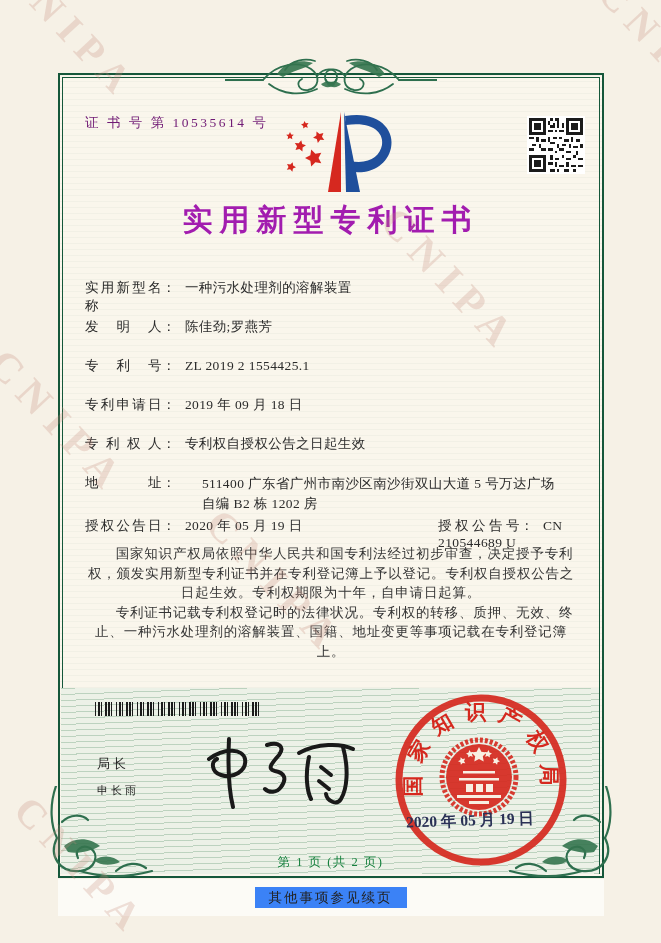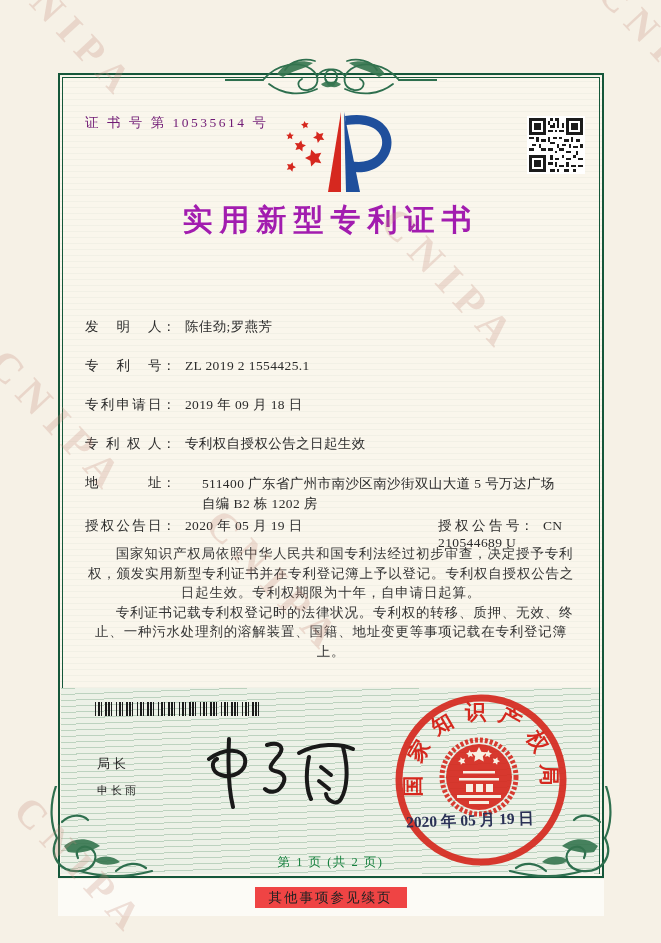--- a/index.html
+++ b/index.html
@@ -55,21 +55,21 @@
   .seal-svg{position:absolute;left:392px;top:691px;}
   .seal-date{
     position:absolute;left:406px;top:810px;width:150px;
     font-size:15.5px;font-weight:bold;color:#2a3156;letter-spacing:0;
     transform:rotate(-2deg);white-space:nowrap;
   }
   .page-info{position:absolute;left:0;right:0;top:854px;text-align:center;font-size:12.5px;letter-spacing:1.5px;color:#15803d;}
   .foot-note{
     position:absolute;left:0;right:0;top:889px;text-align:center;font-size:13.5px;letter-spacing:2px;color:#222;
   }
-  .foot-note span{background:#ef4444;padding:3px 14px;text-align:right;}
+  .foot-note span{background:#3b82f6;padding:3px 14px;text-align:right;}
   .ornament{position:absolute;}
 </style>
 </head>
 <body>
 
 <div class="paper">
 
   <span class="wm" style="left:-16px;top:6px;font-size:40px;">CNIPA</span>
   <span class="wm" style="left:578px;top:26px;font-size:40px;">CNIPA</span>
   <span class="wm" style="left:360px;top:256px;font-size:42px;">CNIPA</span>
@@ -215,20 +215,23 @@
           <rect x="22" y="21" width="2" height="1"></rect>
         <rect x="10" y="23" width="2" height="1"></rect>
           <rect x="13" y="23" width="1" height="1"></rect>
         <rect x="16" y="23" width="2" height="1"></rect>
           <rect x="20" y="23" width="1" height="1"></rect>
       </g>
     </svg>
 
     <div class="title">实用新型专利证书</div>
 
+    <div class="row" style="top:279px;">
+      <span class="lbl">实用新型名称</span><span>：</span><span class="val">一种污水处理剂的溶解装置</span>
+    </div>
     <div class="row" style="top:318px;">
       <span class="lbl">发明人</span><span>：</span><span class="val">陈佳劲;罗燕芳</span>
     </div>
     <div class="row" style="top:357px;">
       <span class="lbl">专利号</span><span>：</span><span class="val">ZL 2019 2 1554425.1</span>
     </div>
     <div class="row" style="top:396px;">
       <span class="lbl">专利申请日</span><span>：</span><span class="val">2019 年 09 月 18 日</span>
     </div>
     <div class="row" style="top:435px;">

